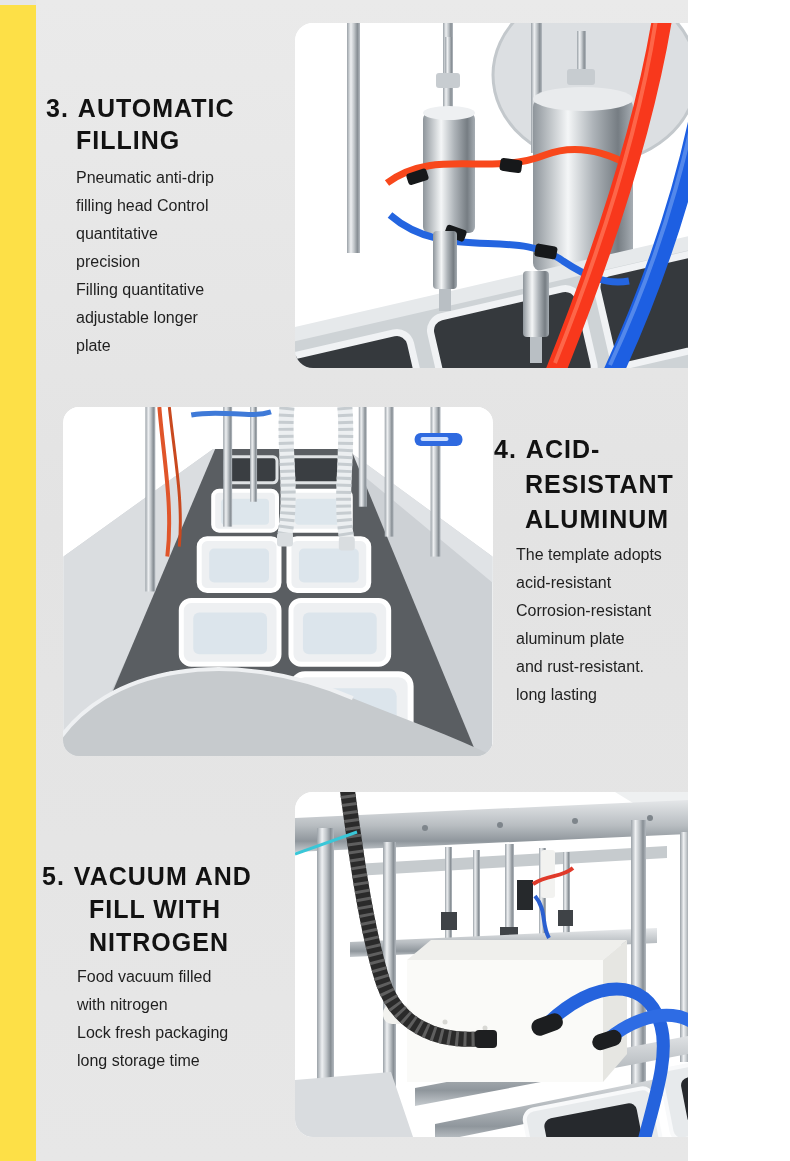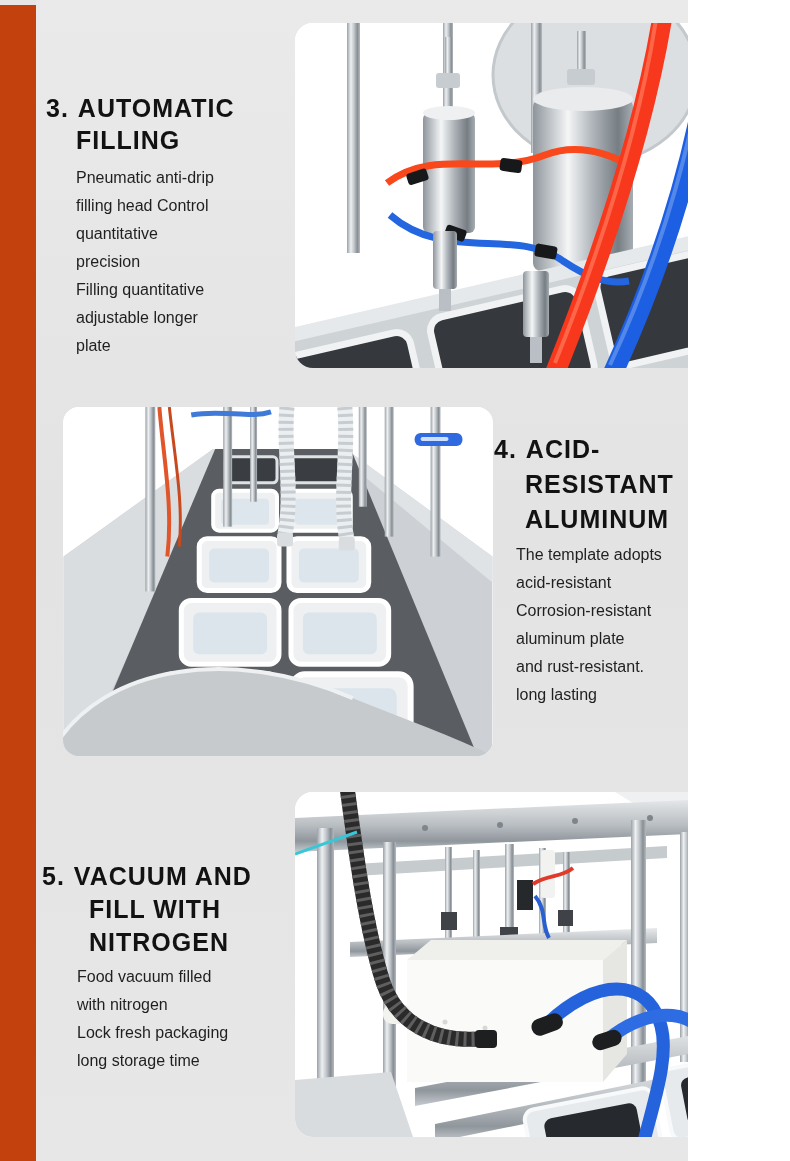--- a/index.html
+++ b/index.html
@@ -1,17 +1,17 @@
 <!DOCTYPE html>
 <html><head>
 <meta charset="utf-8">
 <style>
   html,body{margin:0;padding:0;}
   body{background:#ffffff;font-family:"Liberation Sans",sans-serif;}
-  .page{position:relative;width:688px;height:1161px;background:#c2410c;overflow:hidden;}
+  .page{position:relative;width:688px;height:1161px;background:#fde047;overflow:hidden;}
   .panel{position:absolute;left:36px;top:0;width:704px;height:1161px;
          background:linear-gradient(180deg,#eaeaea 0%,#e3e3e3 45%,#e7e7e7 100%);}
   .top-strip{position:absolute;left:0;top:0;width:790px;height:5px;background:#e6e6e6;}
   .right-strip{position:absolute;left:740px;top:5px;width:50px;height:1156px;
          background:linear-gradient(180deg,#f6f6f6,#ececec);}
   .photo{position:absolute;background:#ffffff;border-radius:18px;overflow:hidden;}
   .photo svg{display:block;width:100%;height:100%;}
   #photo1{left:295px;top:23px;width:430px;height:345px;}
   #photo2{left:63px;top:407px;width:430px;height:349px;border-radius:16px;}
   #photo3{left:295px;top:792px;width:435px;height:345px;}

